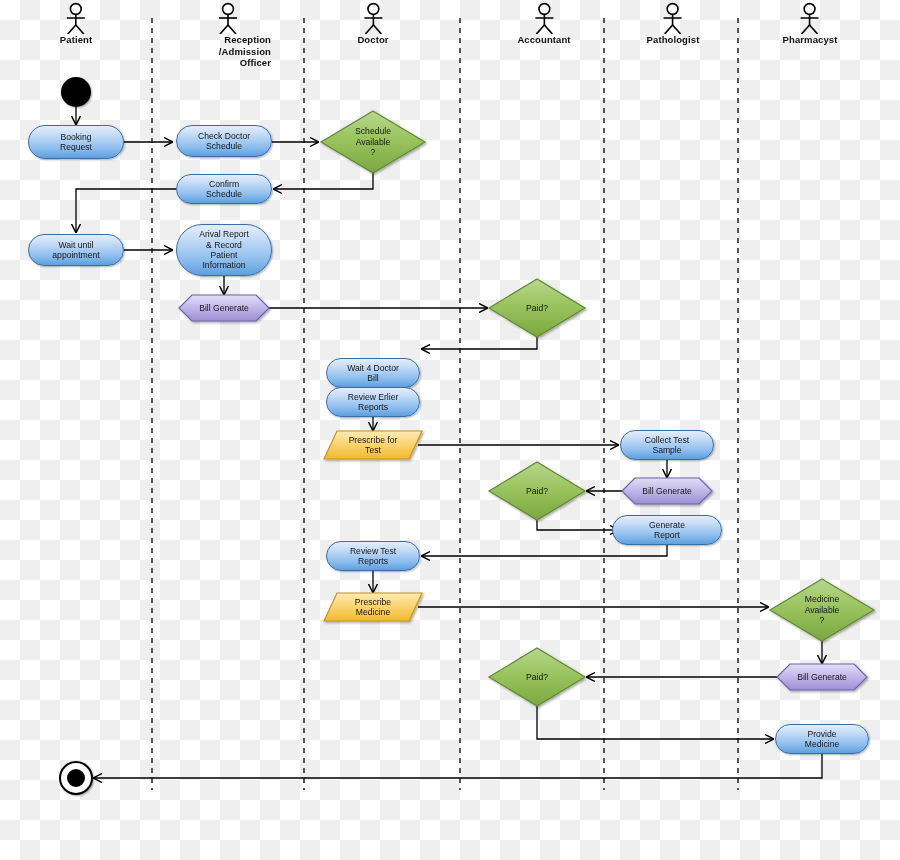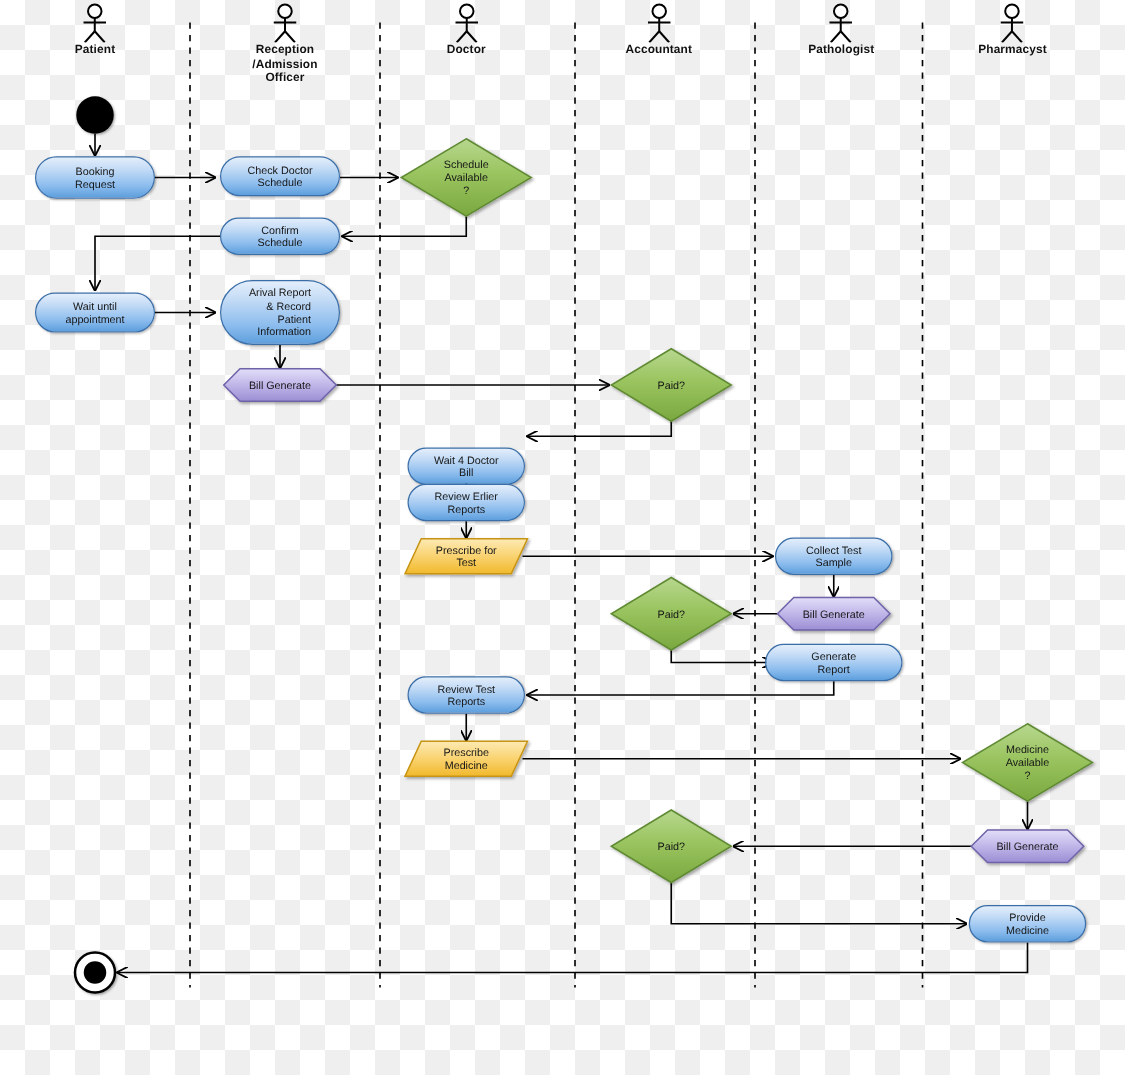--- a/index.html
+++ b/index.html
@@ -198,21 +198,21 @@
       <div class="lane-header" style="left: 76px; top: 2px;">
         <svg class="actor-svg" width="30" height="32" viewBox="0 0 30 32">
           <circle cx="15" cy="7" r="5.4" fill="#ffffff" stroke="#000000" stroke-width="1.6"></circle>
           <line x1="15" y1="12.4" x2="15" y2="23" stroke="#000000" stroke-width="1.6"></line>
           <line x1="6" y1="16" x2="24" y2="16" stroke="#000000" stroke-width="1.6"></line>
           <line x1="15" y1="23" x2="7" y2="32" stroke="#000000" stroke-width="1.6"></line>
           <line x1="15" y1="23" x2="23" y2="32" stroke="#000000" stroke-width="1.6"></line>
         </svg>
         <div class="lane-label">Patient</div>
       </div>
-      <div class="lane-header" style="left: 228px; top: 2px;">
+      <div class="lane-header" style="left: 228px; top: 2px; text-align: right;">
         <svg class="actor-svg" width="30" height="32" viewBox="0 0 30 32">
           <circle cx="15" cy="7" r="5.4" fill="#ffffff" stroke="#000000" stroke-width="1.6"></circle>
           <line x1="15" y1="12.4" x2="15" y2="23" stroke="#000000" stroke-width="1.6"></line>
           <line x1="6" y1="16" x2="24" y2="16" stroke="#000000" stroke-width="1.6"></line>
           <line x1="15" y1="23" x2="7" y2="32" stroke="#000000" stroke-width="1.6"></line>
           <line x1="15" y1="23" x2="23" y2="32" stroke="#000000" stroke-width="1.6"></line>
         </svg>
         <div class="lane-label multi">
           <div>Reception</div>
           <div>/Admission</div>
@@ -222,21 +222,21 @@
       <div class="lane-header" style="left: 373px; top: 2px;">
         <svg class="actor-svg" width="30" height="32" viewBox="0 0 30 32">
           <circle cx="15" cy="7" r="5.4" fill="#ffffff" stroke="#000000" stroke-width="1.6"></circle>
           <line x1="15" y1="12.4" x2="15" y2="23" stroke="#000000" stroke-width="1.6"></line>
           <line x1="6" y1="16" x2="24" y2="16" stroke="#000000" stroke-width="1.6"></line>
           <line x1="15" y1="23" x2="7" y2="32" stroke="#000000" stroke-width="1.6"></line>
           <line x1="15" y1="23" x2="23" y2="32" stroke="#000000" stroke-width="1.6"></line>
         </svg>
         <div class="lane-label">Doctor</div>
       </div>
-      <div class="lane-header" style="left: 527px; top: 2px;">
+      <div class="lane-header" style="left: 544px; top: 2px;">
         <svg class="actor-svg" width="30" height="32" viewBox="0 0 30 32">
           <circle cx="15" cy="7" r="5.4" fill="#ffffff" stroke="#000000" stroke-width="1.6"></circle>
           <line x1="15" y1="12.4" x2="15" y2="23" stroke="#000000" stroke-width="1.6"></line>
           <line x1="6" y1="16" x2="24" y2="16" stroke="#000000" stroke-width="1.6"></line>
           <line x1="15" y1="23" x2="7" y2="32" stroke="#000000" stroke-width="1.6"></line>
           <line x1="15" y1="23" x2="23" y2="32" stroke="#000000" stroke-width="1.6"></line>
         </svg>
         <div class="lane-label">Accountant</div>
       </div>
       <div class="lane-header" style="left: 673px; top: 2px;">
@@ -293,21 +293,21 @@
           <div>Confirm</div>
           <div>Schedule</div>
         </div>
       </div>
       <div class="node activity" title="Wait until appointment" style="left: 76px; top: 250px; width: 96px; height: 32px;">
         <div class="lbl">
           <div>Wait until</div>
           <div>appointment</div>
         </div>
       </div>
-      <div class="node activity" title="Arival Report &amp; Record Patient Information" style="left: 224px; top: 250px; width: 96px; height: 52px; text-align: right;">
+      <div class="node activity" title="Arival Report &amp; Record Patient Information" style="left: 224px; top: 250px; width: 96px; height: 52px;">
         <div class="lbl">
           <div>Arival Report</div>
           <div>&amp; Record</div>
           <div>Patient</div>
           <div>Information</div>
         </div>
       </div>
       <div class="node hexnode" title="Bill Generate" style="left: 224px; top: 308px; width: 90px; height: 26px;">
         <div class="lbl">Bill Generate</div>
       </div>

